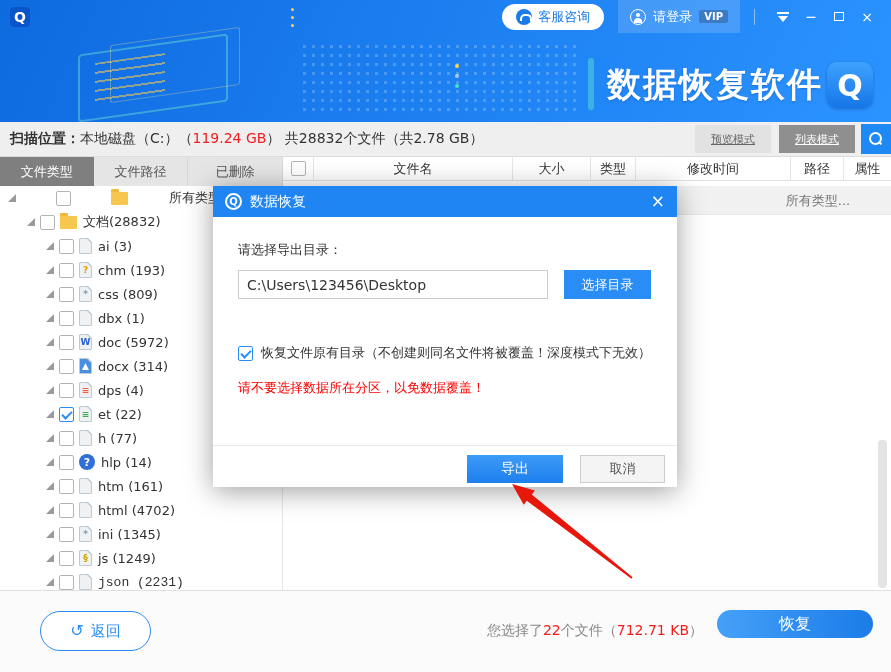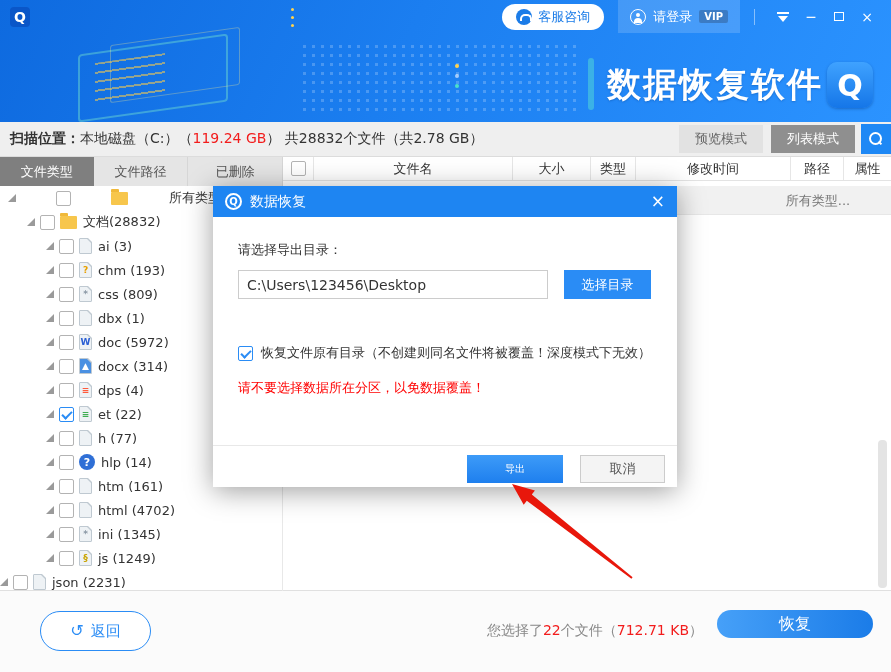--- a/index.html
+++ b/index.html
@@ -61,22 +61,22 @@
   .deco-dotcol1{ left:291px; top:8px; width:3px; height:3px; border-radius:50%; background:#ffd34d;
     box-shadow:0 8px 0 #ffd34d, 0 16px 0 #ffd34d; }
   .deco-dotcol2{ left:455px; top:64px; width:4px; height:4px; border-radius:50%; background:#ffd34d;
     box-shadow:0 10px 0 rgba(255,255,255,.6), 0 20px 0 #4de0c8; }
   
   .scanbar{ position:absolute; left:0; top:122px; width:891px; height:35px; background:#efefef;
     border-bottom:1px solid #dcdcdc; display:flex; align-items:center; padding:0 0 0 10px; }
   .scan-text{ font-size:14px; color:#333; }
   .scan-text b{ font-weight:bold; }
   .red{ color:#f21c1c; }
-  .mode-btn{ height:28px; padding:0 16px; font-size:13px; display:flex; align-items:center;
-    cursor:pointer; margin-left:8px; }
+  .mode-btn{ height:28px; padding:0 16px; font-size:11px; display:flex; align-items:center;
+    cursor:pointer; margin-left:8px;text-decoration:underline; }
   .mode-preview{ background:#e2e2e2; color:#666; margin-left:auto; }
   .mode-list{ background:#8f8f8f; color:#fff; }
   .search-btn{ width:30px; height:30px; background:#1e88f5; margin:0 0 0 6px; display:flex;
     align-items:center; justify-content:center; cursor:pointer; }
   .magnifier{ position:relative; width:14px; height:14px; }
   .magnifier::before{ content:''; position:absolute; left:0; top:0; width:9px; height:9px;
     border:2px solid #fff; border-radius:50%; }
   .magnifier::after{ content:''; position:absolute; left:9px; top:10px; width:4px; height:2px;
     background:#fff; transform:rotate(45deg); }
   
@@ -136,21 +136,21 @@
     border:1px solid #ccc; padding:0 8px; font-size:14px; color:#333;
     font-family:"DejaVu Sans","Liberation Sans",sans-serif; }
   .choose-btn{ position:absolute; left:351px; top:84px; width:87px; height:29px; background:#2a8cf5;
     color:#fff; border:none; font-size:13px; cursor:pointer;
     font-family:"DejaVu Sans","Liberation Sans",sans-serif; }
   .dlg-check-row{ position:absolute; left:25px; top:158px; display:flex; align-items:center; gap:8px; }
   .dlg-check-row .label{ font-size:13px; color:#333; }
   .dlg-warning{ position:absolute; left:25px; top:193px; color:#ff0000; font-size:13px; }
   .dlg-divider{ position:absolute; left:0; top:259px; width:100%; height:1px; background:#e8e8e8; }
   .export-btn{ position:absolute; left:254px; top:269px; width:96px; height:28px; border:none;
-    background:linear-gradient(180deg,#3d9bf8,#1e7fee); color:#fff; font-size:10px; cursor:pointer;
+    background:linear-gradient(180deg,#3d9bf8,#1e7fee); color:#fff; font-size:14px; cursor:pointer;
     font-family:"DejaVu Sans","Liberation Sans",sans-serif; }
   .cancel-btn{ position:absolute; left:367px; top:269px; width:85px; height:28px;
     background:#f4f4f4; border:1px solid #ccc; color:#555; font-size:13px; cursor:pointer;
     font-family:"DejaVu Sans","Liberation Sans",sans-serif; }
   
   .footer{ position:absolute; left:0; top:591px; width:891px; height:81px; background:#fbfbfb; }
   .back-btn{ position:absolute; left:40px; top:20px; width:111px; height:40px; border-radius:20px;
     background:#fff; border:1px solid #2a8cf5; color:#2a8cf5; font-size:15px; cursor:pointer;
     display:flex; align-items:center; justify-content:center; gap:7px;
     font-family:"DejaVu Sans","Liberation Sans",sans-serif; }
@@ -344,21 +344,21 @@
           <span class="tree-label">ini (1345)</span>
         </div>
         <div class="tree-row" style="padding-left: 46px;">
           <span class="expander"></span>
           <span class="cb"></span>
           <span class="ticon icon-page">
             <span class="pglyph" style="color: rgb(201, 164, 0);">§</span>
           </span>
           <span class="tree-label">js (1249)</span>
         </div>
-        <div class="tree-row" style="">
+        <div class="tree-row" style="padding-left: 46px; font-family: Liberation Mono, monospace;">
           <span class="expander"></span>
           <span class="cb"></span>
           <span class="ticon icon-page"></span>
           <span class="tree-label">json (2231)</span>
         </div>
       </div>
     <div class="tree-scrollbar"></div>
   </div>
 
   <div class="dialog">

